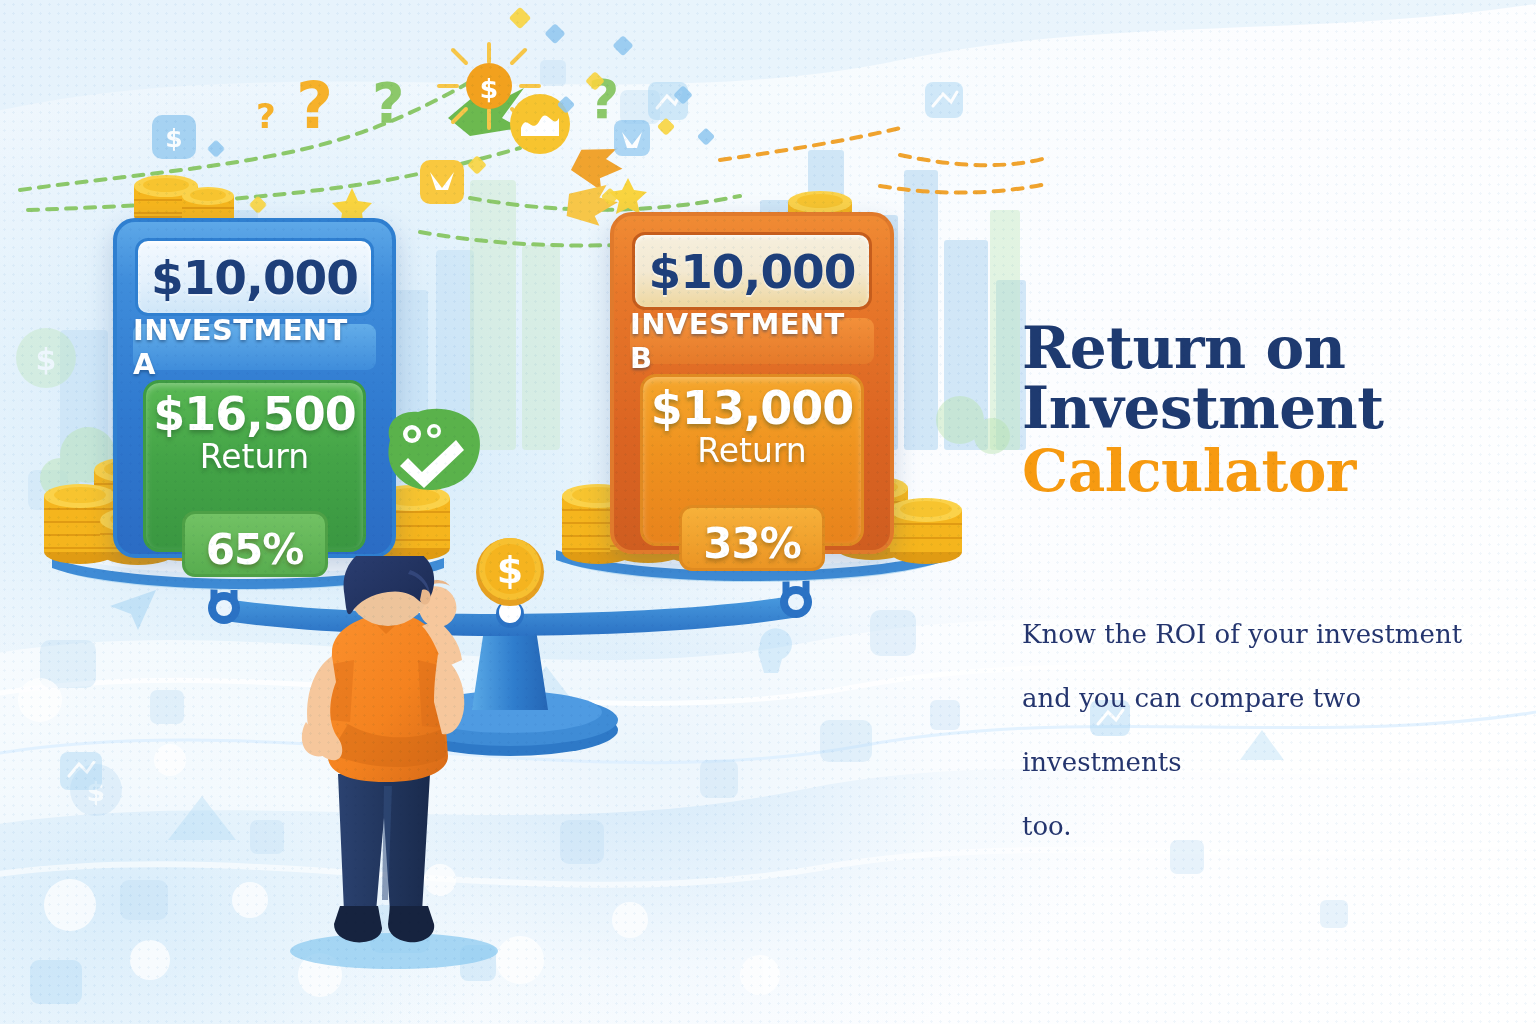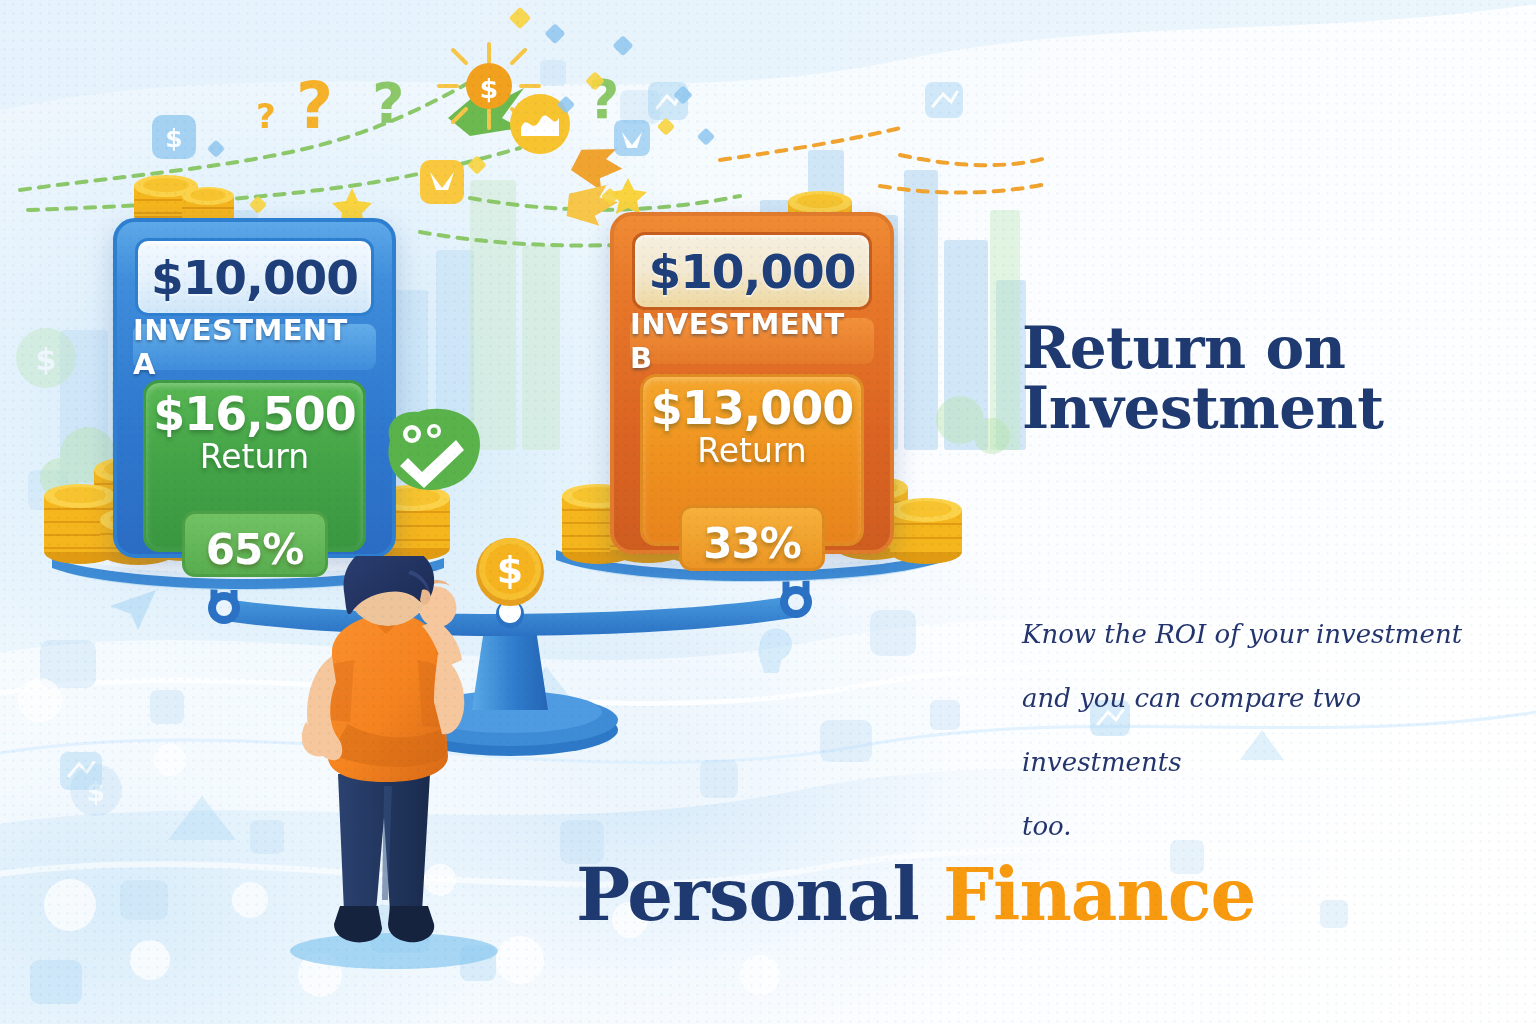--- a/index.html
+++ b/index.html
@@ -125,21 +125,21 @@
     letter-spacing:-.5px;
   }
   .hl-accent{
     font-family:"DejaVu Serif", serif;
     font-weight:700; font-size:58px; line-height:66px; color:#F79A10;
     letter-spacing:-.5px;
   }
   .subtitle{
     position:absolute; left:1022px; top:602px; width:480px;
     font-family:"DejaVu Serif", serif;
-    font-size:26px; line-height:64px; color:#24356e; font-weight:400;font-style:italic;
+    font-size:26px; line-height:64px; color:#24356e; font-weight:400;
   }
   .brand{
     position:absolute; left:576px; top:852px;
     font-family:"DejaVu Serif", serif;
     font-weight:700; font-size:72px; letter-spacing:-1px; white-space:nowrap;
   }
   .brand .navy{ color:#1e3a70; }
   .brand .orange{ color:#F79A10; }
 </style>
 </head>
@@ -691,26 +691,24 @@
 
     <path d="M74,36 C70,6 94,-14 122,-12 C150,-10 166,6 164,28 C162,44 154,50 148,44 C142,38 132,34 118,36 C102,38 88,46 82,56 C76,64 76,48 74,36 Z" fill="url(#hairg)"></path>
     <path d="M140,14 C152,18 160,28 160,40 C156,28 148,20 138,18 Z" fill="#3a4f86" opacity=".7"></path>
 
     <path d="M152,34 C158,32 162,38 160,44 C158,50 152,50 150,44 Z" fill="#e9b88c"></path>
   </svg>
 
   <div class="headline">
     <div class="hl-line">Return on</div>
     <div class="hl-line">Investment</div>
+    <div class="hl-accent">Calculator</div>
   </div>
 
   <div class="subtitle">
     <div>Know the ROI of your investment</div>
     <div>and you can compare two investments</div>
     <div>too.</div>
   </div>
 
-  <div class="brand">
-    <span class="navy">Personal</span><span>&nbsp;</span><span class="orange">Finance</span>
-  </div>
 
   <div class="bg-dots" style="pointer-events:none; mix-blend-mode:multiply; opacity:.35;"></div>
 </div>
 
 </body></html>

